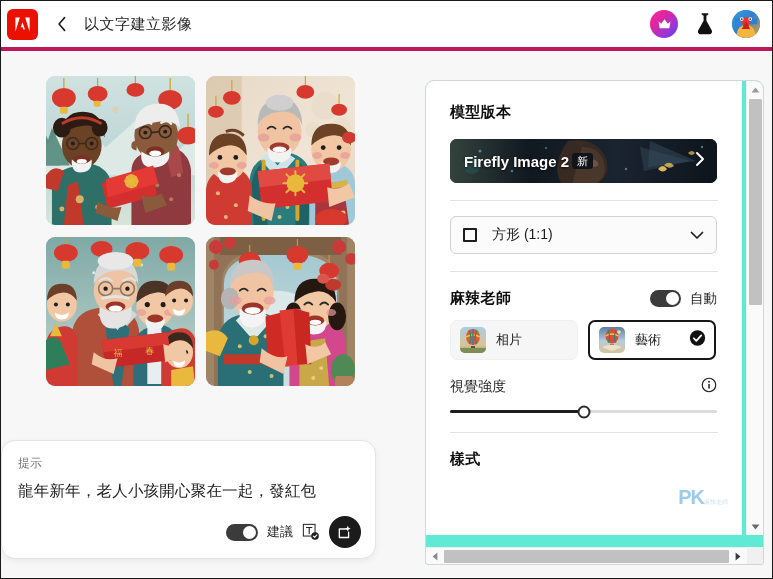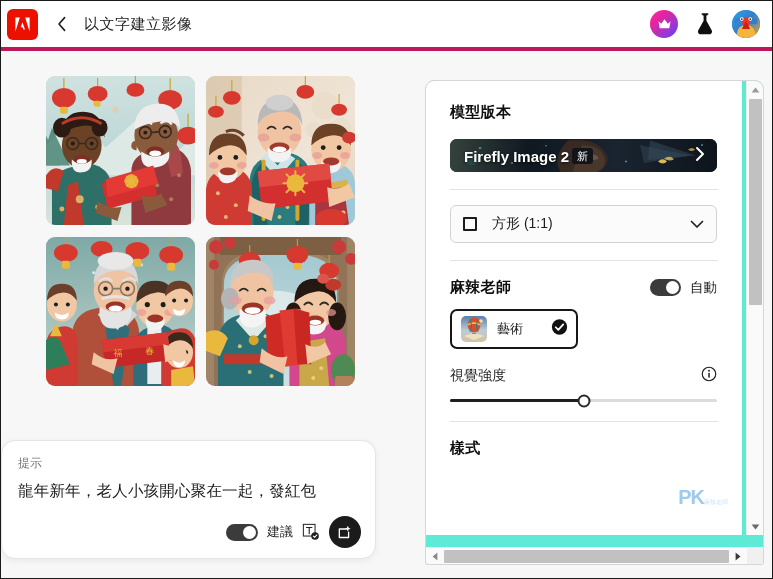--- a/index.html
+++ b/index.html
@@ -182,21 +182,21 @@
     letter-spacing: .3px;
   }
   .divider {
     height: 1px; background: #e3e3e3;
     margin: 17px 0 0 0;
   }
 
   
   .model-banner {
     margin-top: 17px;
-    width: 267px; height: 33px;
+    width: 267px; height: 44px;
     border-radius: 7px;
     overflow: hidden;
     position: relative;
     cursor: pointer;
     background: #0c1016;
   }
   .model-banner .bg { position:absolute; inset:0; width:100%; height:100%; }
   .model-banner-text {
     position: absolute;
     left: 14px; top: 50%;
@@ -1029,20 +1029,41 @@
       <div class="divider"></div>
 
       <div class="row-head">
         <span class="sec-title">麻辣老師</span>
         <span class="spacer"></span>
         <span class="toggle-on"></span>
         <span class="auto-label">自動</span>
       </div>
 
       <div class="cards">
+        <div class="card">
+          <span class="card-thumb">
+            <svg viewBox="0 0 26 26" aria-hidden="true">
+              <defs>
+                  <linearGradient id="ph" x1="0" y1="0" x2="0" y2="1">
+                    <stop offset="0%" stop-color="#a9cde4"></stop>
+                    <stop offset="70%" stop-color="#d9c49a"></stop>
+                    <stop offset="100%" stop-color="#8aa064"></stop>
+                  </linearGradient>
+                </defs>
+              <rect width="26" height="26" fill="url(#ph)"></rect>
+              <ellipse cx="13" cy="10" rx="7" ry="8" fill="#e05a3a"></ellipse>
+              <path d="M6 10q7-4 14 0" stroke="#f0c23a" stroke-width="1.6" fill="none"></path>
+              <path d="M13 2v16" stroke="#3d78b5" stroke-width="1.4"></path>
+              <path d="M9 3q4 10 0 14M17 3q-4 10 0 14" stroke="#2f8f5b" stroke-width="1.2" fill="none"></path>
+              <rect x="11" y="19" width="4" height="3" fill="#7a4a22"></rect>
+              <path d="M0 21h26v5H0z" fill="#7d8f56"></path>
+            </svg>
+          </span>
+          <span class="card-label">相片</span>
+        </div>
 
         <div class="card selected">
           <span class="card-thumb">
             <svg viewBox="0 0 26 26" aria-hidden="true">
               <defs>
                   <linearGradient id="ar" x1="0" y1="0" x2="0" y2="1">
                     <stop offset="0%" stop-color="#5b7ea8"></stop>
                     <stop offset="55%" stop-color="#b9ccd8"></stop>
                     <stop offset="100%" stop-color="#d8c3a0"></stop>
                   </linearGradient>

